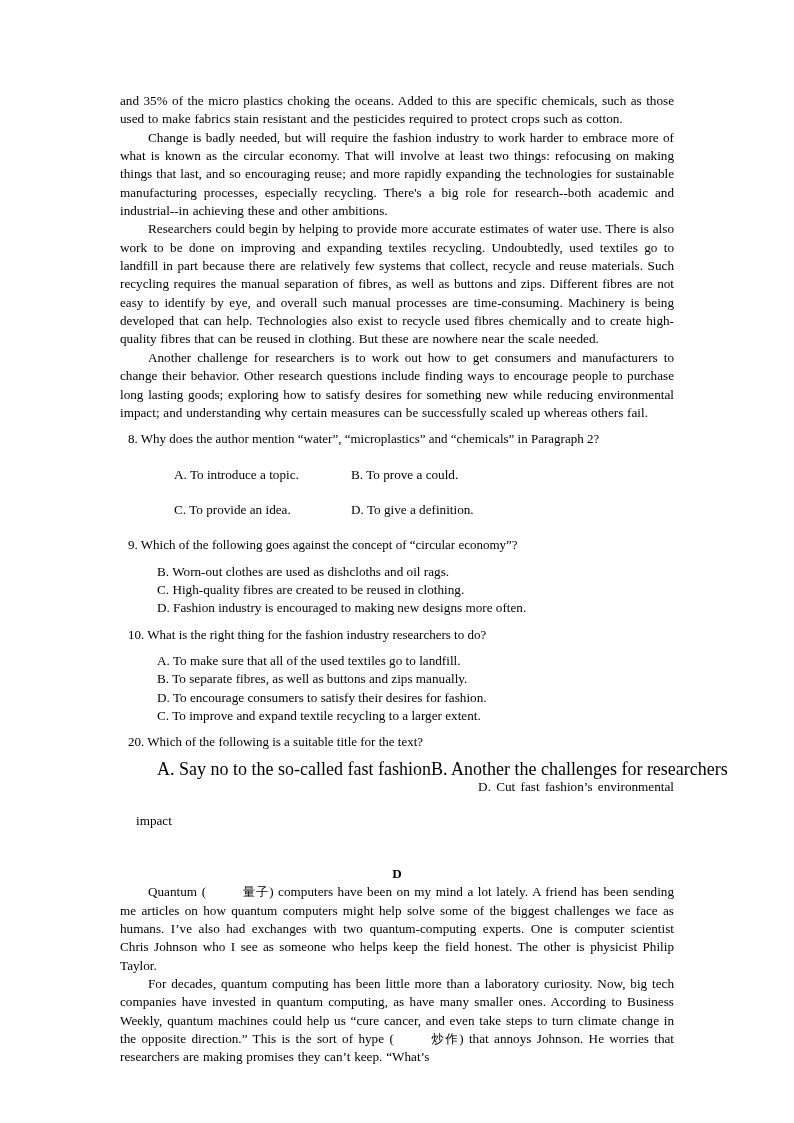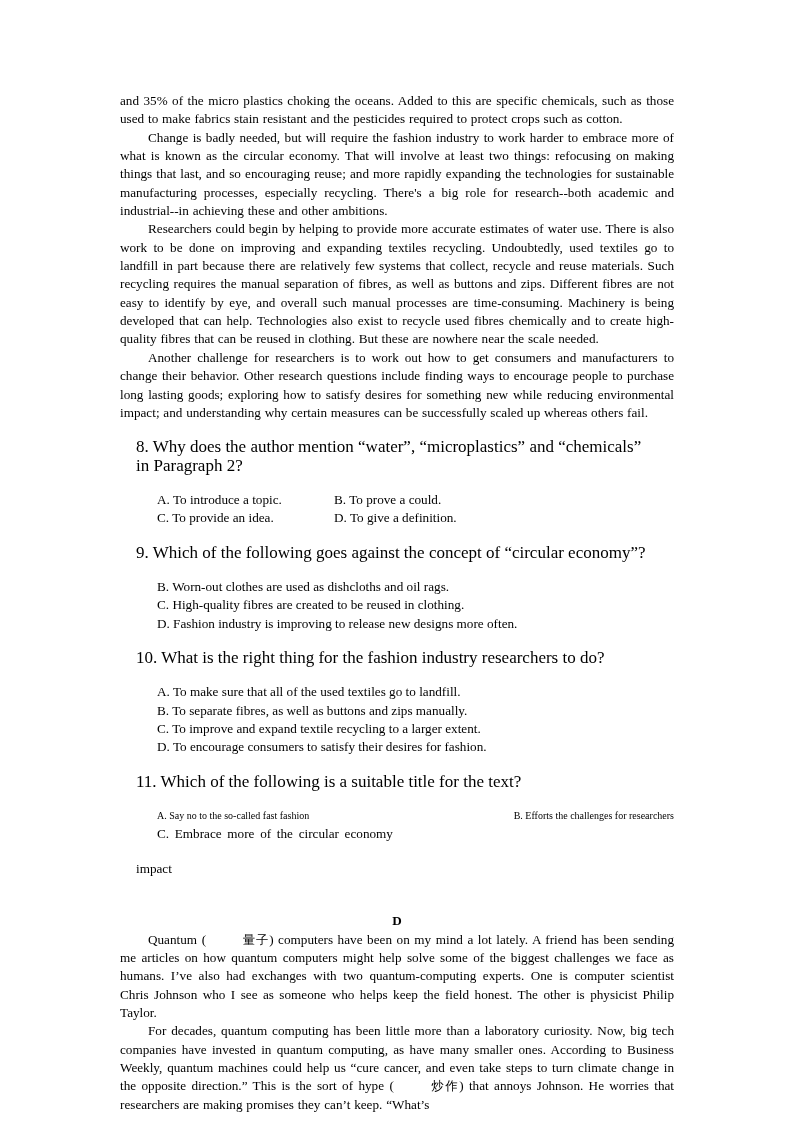--- a/index.html
+++ b/index.html
@@ -33,52 +33,52 @@
     line-height: 18.35px;
     text-align: justify;
     text-justify: inter-word;
     text-indent: 0;
     word-spacing: 0.5px;
   }
   p.para.indent {
     text-indent: 28px;
   }
   .q-stem {
-    margin: 16px;
-    font-size: 17px;
+    margin: 8px;
+    font-size: 13px;
     line-height: 18.35px;
     text-align: left;
   }
   .opt-single {
     margin: 0;
     padding-left: 37px;
     font-size: 13.2px;
     line-height: 18.35px;
     text-align: left;
   }
   .opt-row {
-    margin: 0;
+    margin: 17px;
     padding-left: 37px;
     font-size: 13.2px;
     line-height: 18.35px;
     display: flex;
     align-items: center;
     font-family: Liberation Serif, serif;
   }
   .opt-row .opt-a {
     width: 177px;
     flex: 0 0 177px;
   }
   .opt-row .opt-b {
     flex: 1 1 auto;
   }
   .opt-row-wide {
     margin: 0;
     padding-left: 37px;
-    font-size: 10px;
+    font-size: 18px;
     line-height: 18.35px;
     display: flex;
     align-items: baseline;
     justify-content: space-between;
   }
   .opt-row-wide .opt-a2 { white-space: nowrap; }
   .opt-row-wide .opt-b2 { white-space: nowrap; }
   .q11-cd {
     margin: 0;
     padding-left: 37px;
@@ -138,35 +138,35 @@
       <span class="opt-b">B. To prove a could.</span>
     </div>
     <div class="opt-row">
       <span class="opt-a">C. To provide an idea.</span>
       <span class="opt-b">D. To give a definition.</span>
     </div>
 
     <p class="q-stem">9. Which of the following goes against the concept of “circular economy”?</p>
     <p class="opt-single">B. Worn-out clothes are used as dishcloths and oil rags.</p>
     <p class="opt-single">C. High-quality fibres are created to be reused in clothing.</p>
-    <p class="opt-single">D. Fashion industry is improving to release new designs more often.</p>
+    <p class="opt-single">D. Fashion industry is encouraged to making new designs more often.</p>
 
     <p class="q-stem">10. What is the right thing for the fashion industry researchers to do?</p>
     <p class="opt-single">A. To make sure that all of the used textiles go to landfill.</p>
     <p class="opt-single">B. To separate fibres, as well as buttons and zips manually.</p>
+    <p class="opt-single">D. To encourage consumers to satisfy their desires for fashion.</p>
     <p class="opt-single">C. To improve and expand textile recycling to a larger extent.</p>
-    <p class="opt-single">D. To encourage consumers to satisfy their desires for fashion.</p>
 
-    <p class="q-stem">11. Which of the following is a suitable title for the text?</p>
+    <p class="q-stem">20. Which of the following is a suitable title for the text?</p>
     <div class="opt-row-wide">
       <span class="opt-a2">A. Say no to the so-called fast fashion</span>
-      <span class="opt-b2">B. Efforts the challenges for researchers</span>
+      <span class="opt-b2">B. Another the challenges for researchers</span>
     </div>
     <div class="q11-cd">
-      <span class="c-opt">C. Embrace more of the circular economy</span>
+      <span class="d-opt">D. Cut fast fashion’s environmental</span>
     </div>
     <p class="tail-word">impact</p>
 
     <div class="blank-line"></div>
 
     <p class="section-head">D</p>
 
     <p class="para indent"><span>Quantum (</span><span class="cjk">量子</span><span>) computers have been on my mind a lot lately. A friend has been sending me articles on how quantum computers might help solve some of the biggest challenges we face as humans. I’ve also had exchanges with two quantum-computing experts. One is computer scientist Chris Johnson who I see as someone who helps keep the field honest. The other is physicist Philip Taylor.</span></p>
 
     <p class="para indent"><span>For decades, quantum computing has been little more than a laboratory curiosity. Now, big tech companies have invested in quantum computing, as have many smaller ones. According to Business Weekly, quantum machines could help us “cure cancer, and even take steps to turn climate change in the opposite direction.” This is the sort of hype (</span><span class="cjk">炒作</span><span>) that annoys Johnson. He worries that researchers are making promises they can’t keep. “What’s</span></p>

